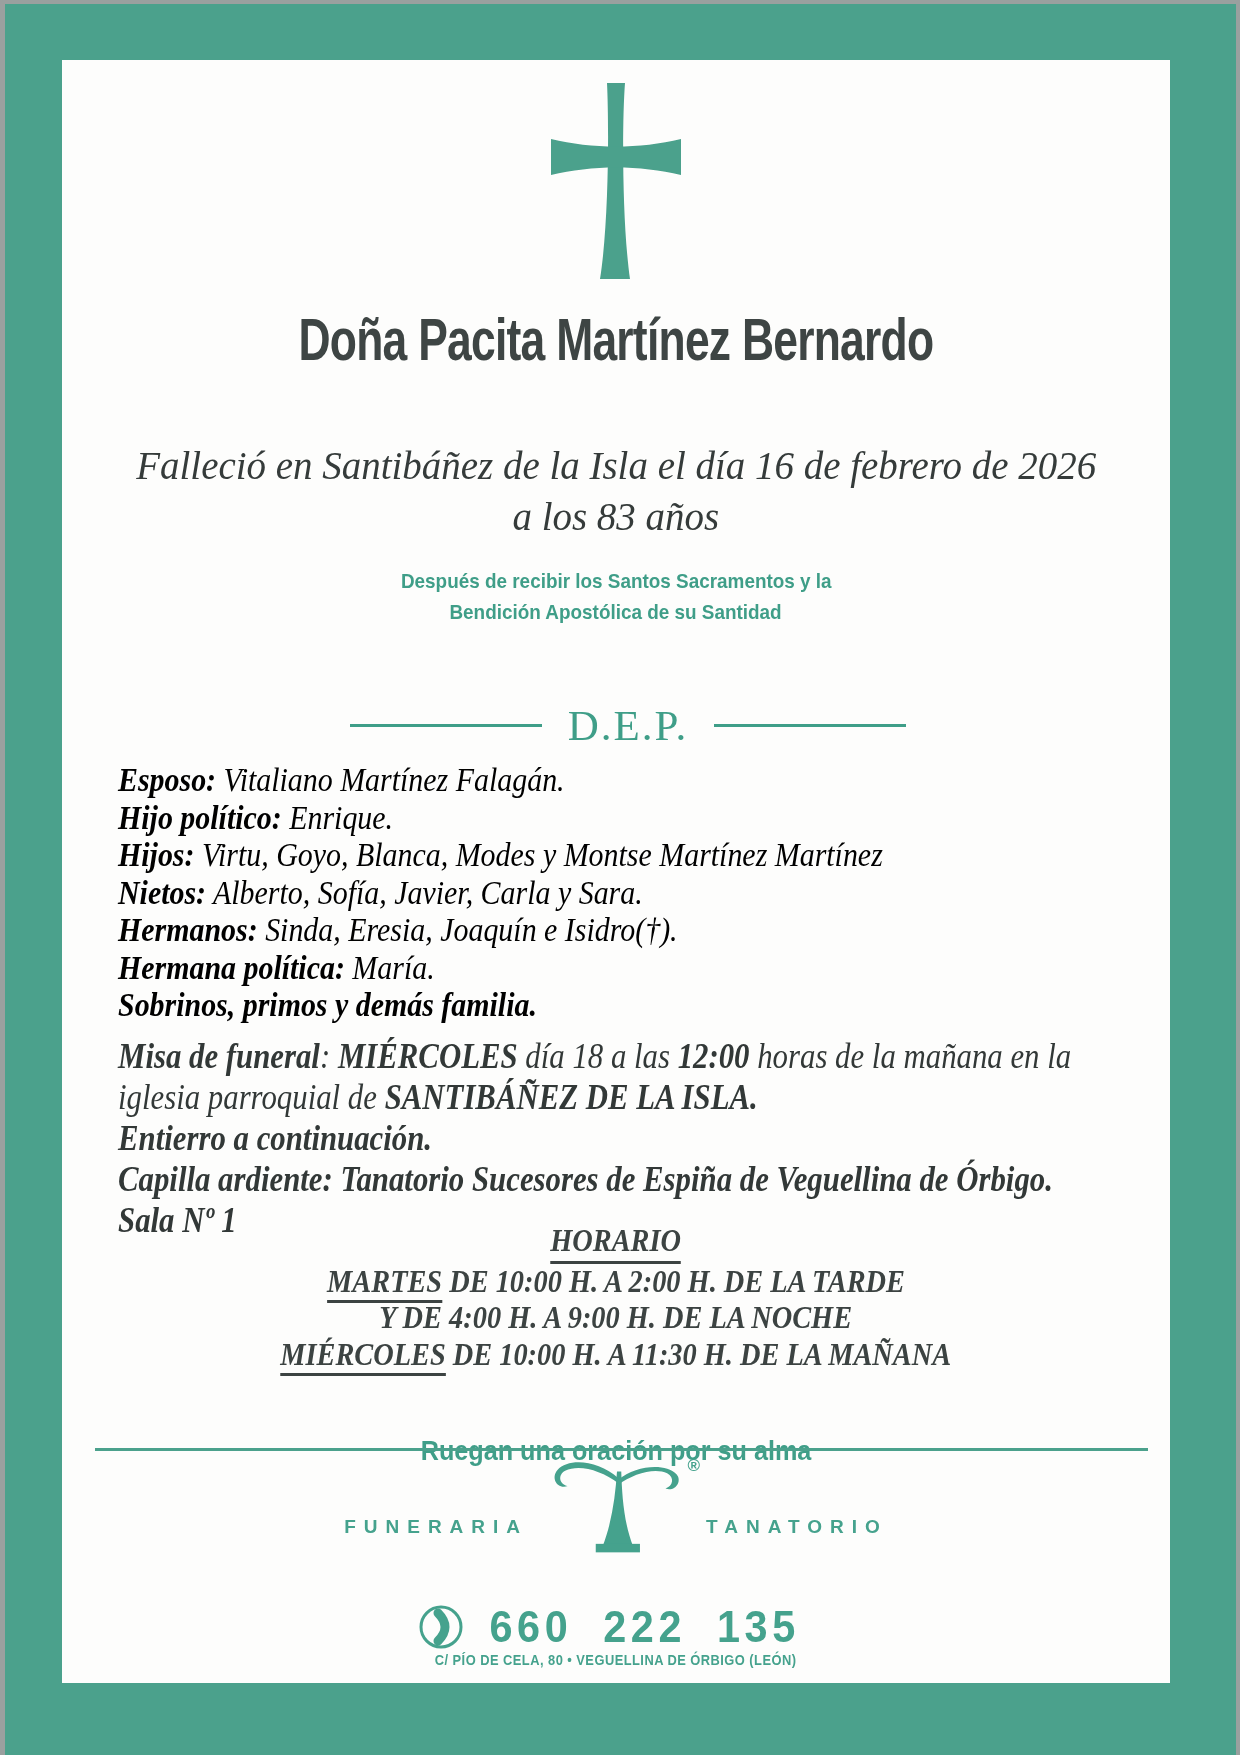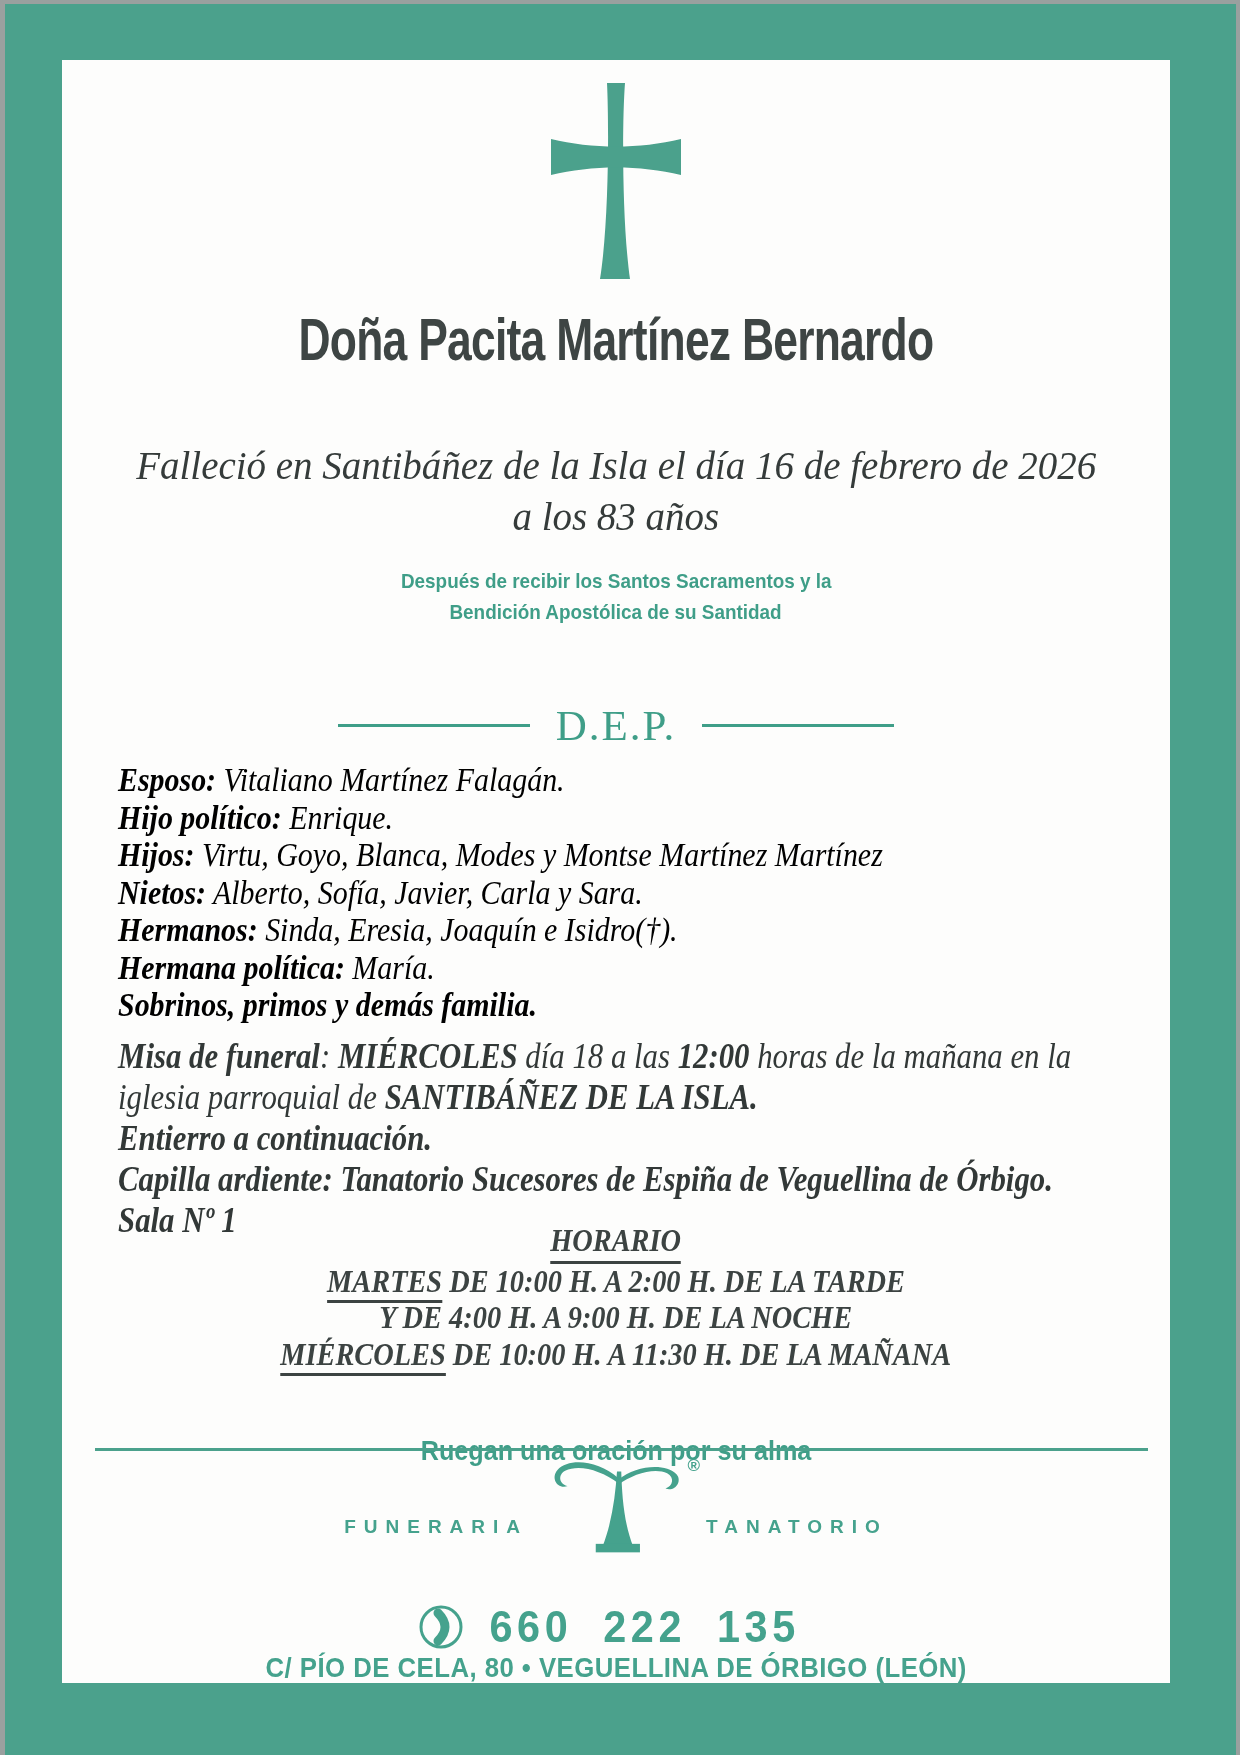--- a/index.html
+++ b/index.html
@@ -47,20 +47,21 @@
   
   .sacraments{
     top:505px;font-size:21px;line-height:31px;font-weight:bold;
   }
   .sacraments .cx{transform:scaleX(0.9);transform-origin:center top;}
 
   
   .dep-row{
     top:644px;display:flex;justify-content:center;align-items:center;gap:26px;
     width:100%;
+    margin-left:12px;
   }
   .dep-rule{width:192px;height:3px;background:#3f9e88;}
   .dep-text{
     font-family:"Liberation Serif", serif;color:#3f9e88;
     font-size:43px;line-height:43px;letter-spacing:2px;
   }
 
   
   .family{
     top:701px;left:56px;width:1040px;
@@ -125,21 +126,21 @@
   .phone-number{
     font-family:"Liberation Sans", sans-serif;font-weight:bold;color:#45a28d;
     font-size:45px;letter-spacing:5px;word-spacing:16px;white-space:nowrap;
     transform:scaleX(0.92);transform-origin:center center;
   }
 
   
   .address{
     top:1592px;
     font-family:"Liberation Sans", sans-serif;font-weight:bold;color:#45a28d;
-    font-size:28px;letter-spacing:0.5px;
+    font-size:14px;letter-spacing:0.5px;
   }
   .address .cx{transform:scaleX(0.92);transform-origin:center top;}
 </style>
 </head>
 <body>
 
 <div class="page">
   <div class="frame"></div>
   <div class="inner">
 

